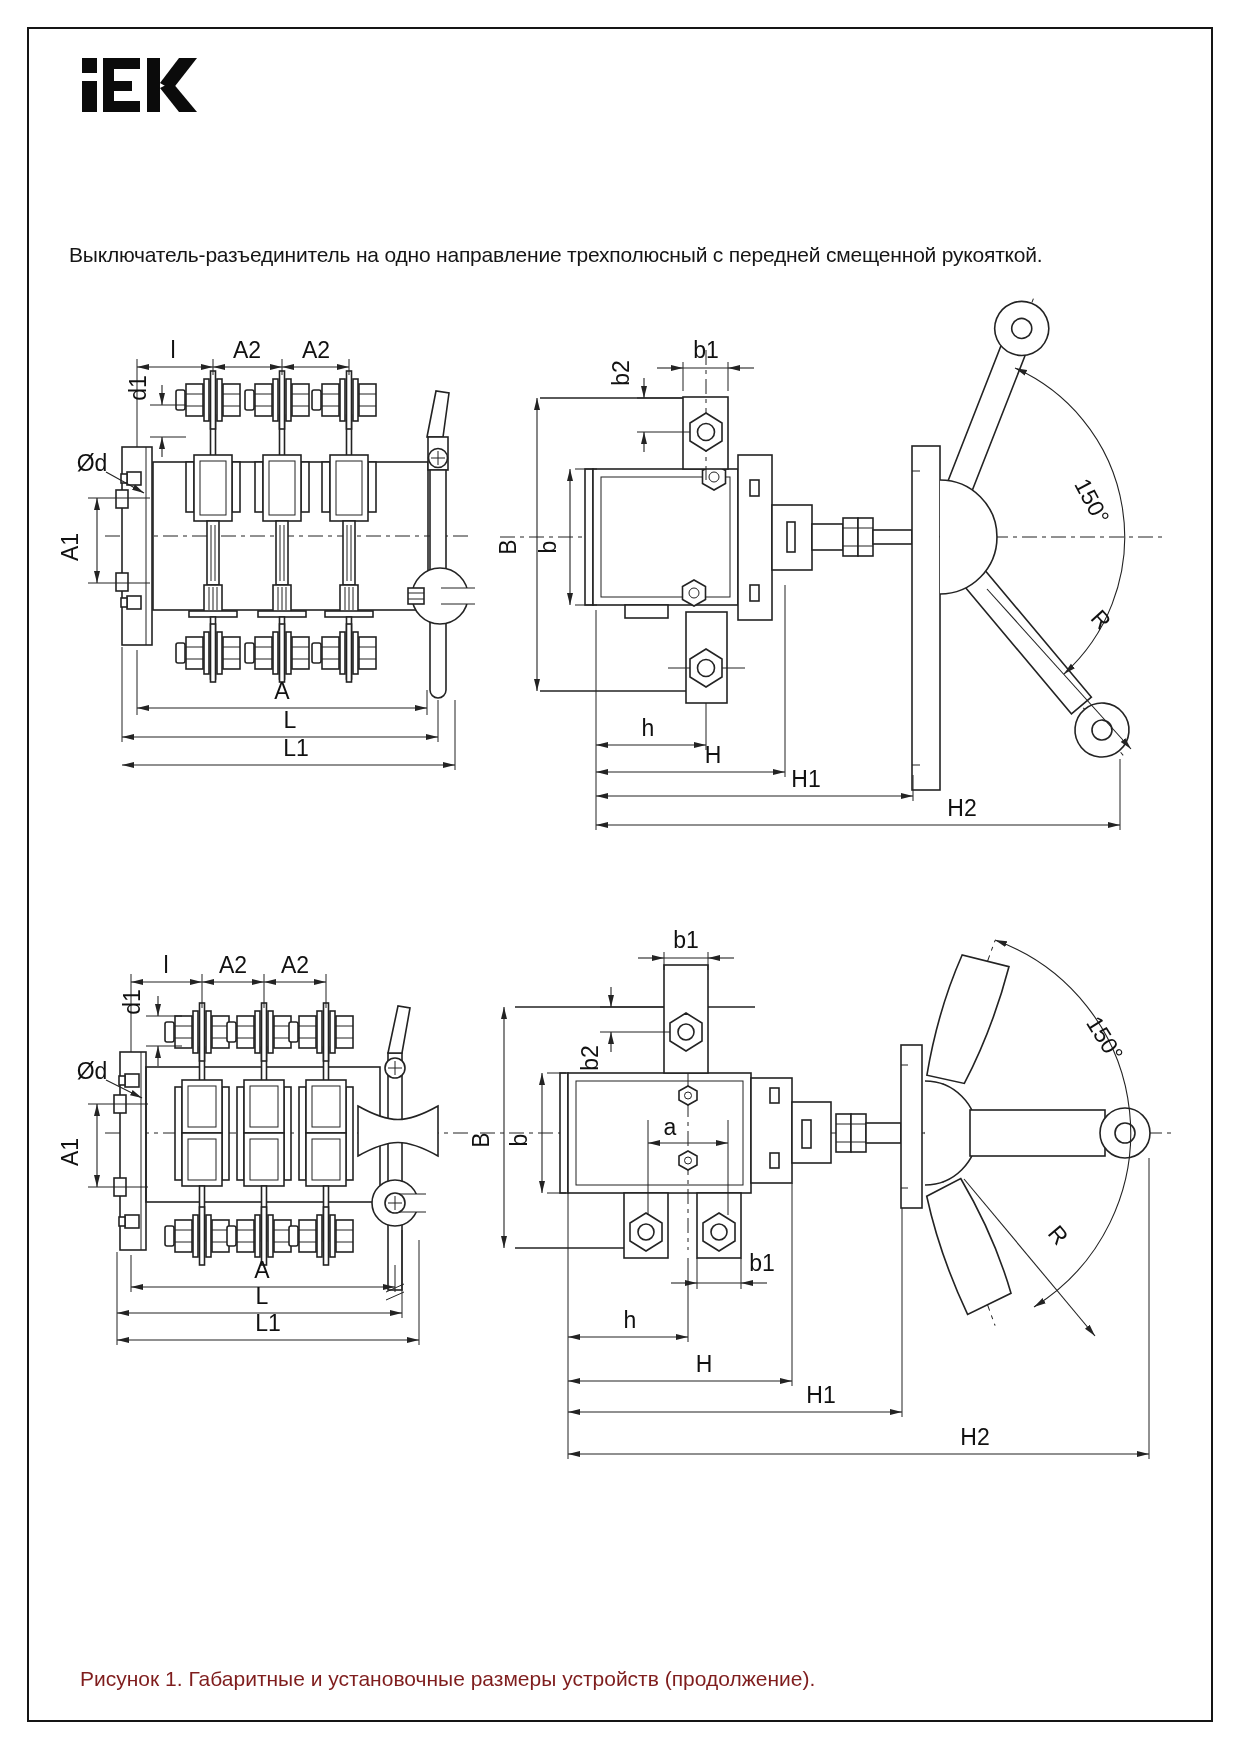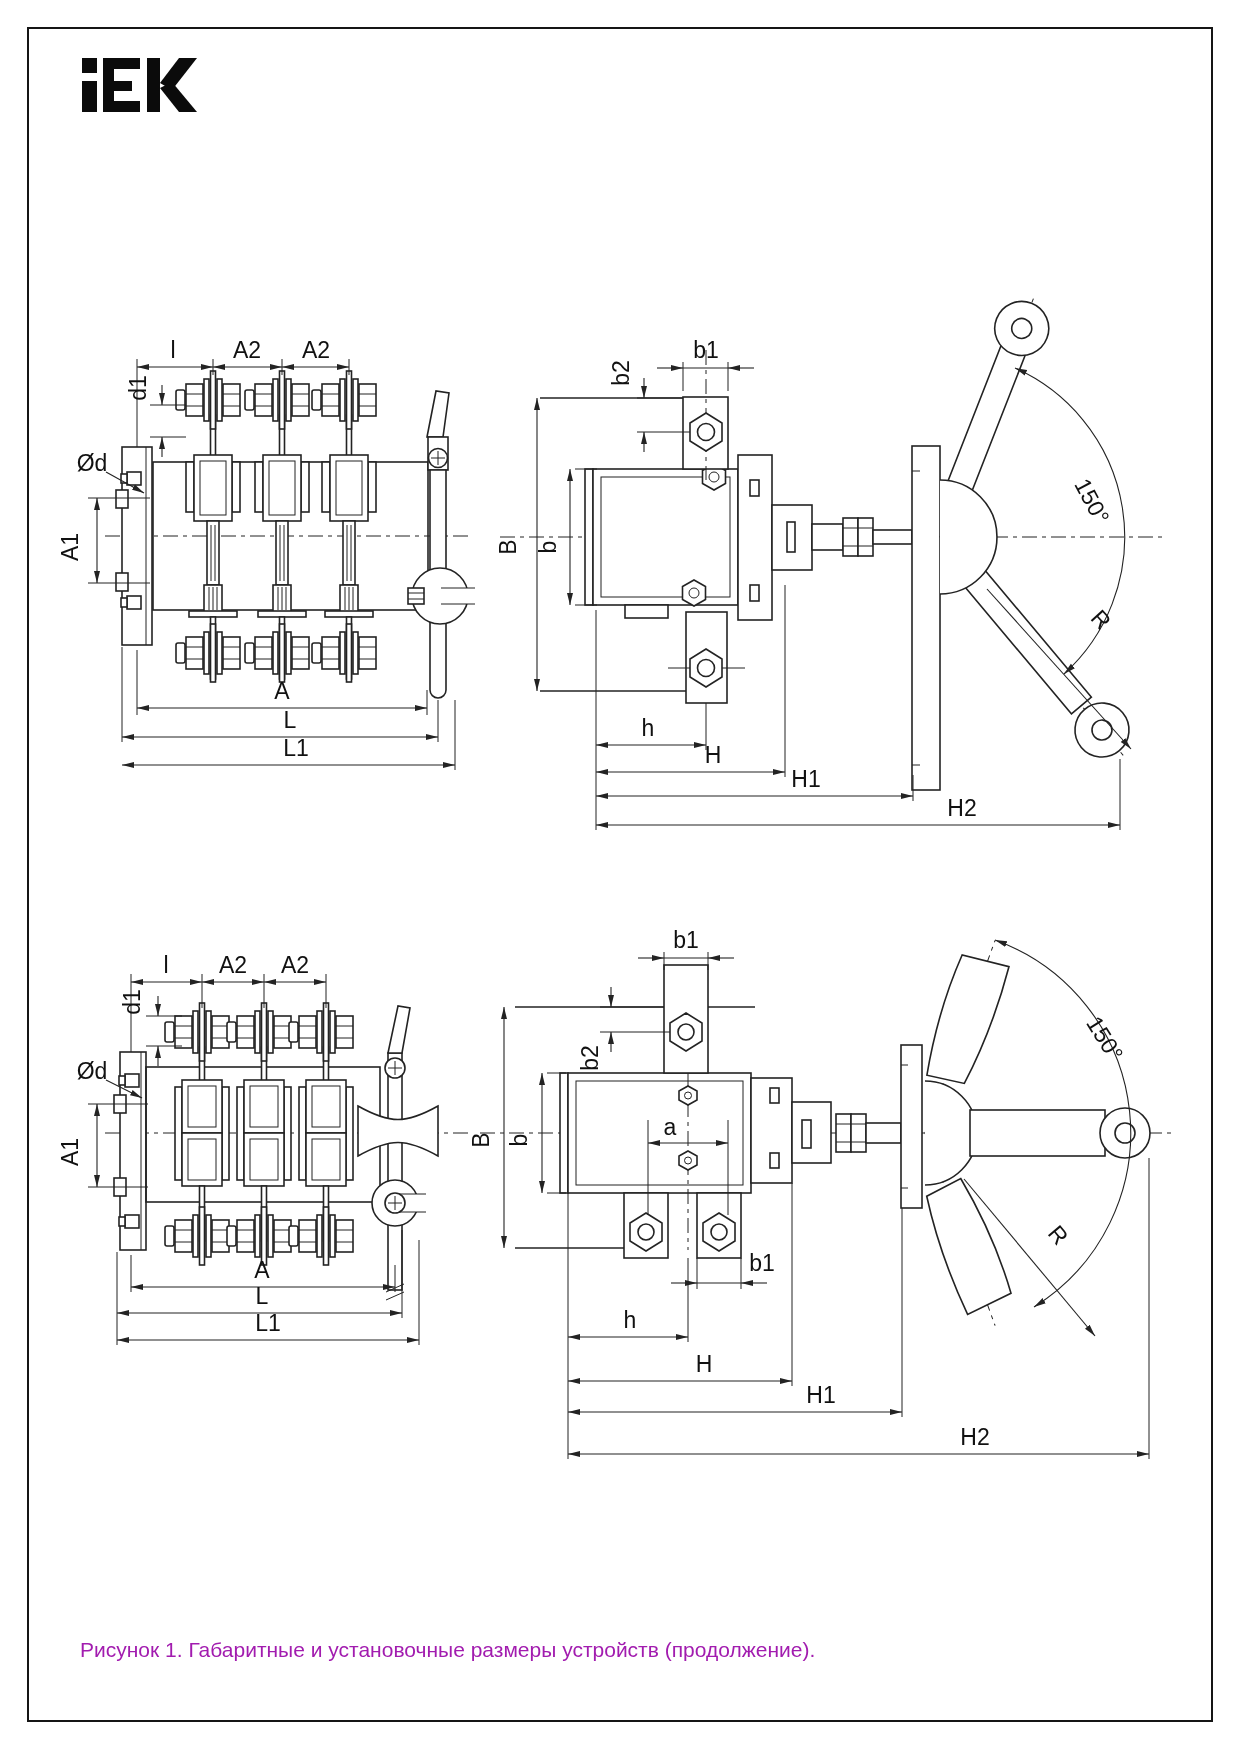--- a/index.html
+++ b/index.html
@@ -1,21 +1,21 @@
 <!DOCTYPE html>
 <html><head>
 <meta charset="utf-8">
 <style>
   html,body{margin:0;padding:0;background:#e8e8e8;}
   .page{position:relative;width:1238px;height:1747px;background:#fff;overflow:hidden;
         font-family:"Liberation Sans",sans-serif;color:#111;}
   .frame{position:absolute;left:27px;top:27px;width:1182px;height:1691px;
          border:2px solid #151515;}
   .title{position:absolute;font-size:21px;letter-spacing:-0.2px;color:#161616;white-space:nowrap;}
-  .caption{position:absolute;font-size:21px;color:#a21caf;white-space:nowrap;}
+  .caption{position:absolute;font-size:21px;color:#7f1d1d;white-space:nowrap;margin-top:29px;}
   svg{position:absolute;overflow:visible;}
   svg text{font-family:"Liberation Sans",sans-serif;font-size:23px;fill:#111;}
   .ol{fill:none;stroke:#232323;stroke-width:1.6;}
   .olf{fill:#fff;stroke:#232323;stroke-width:1.6;}
   .thn{fill:none;stroke:#232323;stroke-width:1;}
   .dim{fill:none;stroke:#232323;stroke-width:1.1;}
   .ext{fill:none;stroke:#232323;stroke-width:1;}
   .cl{fill:none;stroke:#232323;stroke-width:1;stroke-dasharray:15 5 4 5;}
   .dl{text-anchor:middle;}
 </style>
@@ -36,20 +36,21 @@
         <rect x="28" y="51" width="37" height="11"></rect>
       </g>
       <g>
         <rect x="72" y="8" width="13" height="54"></rect>
         <polygon points="85,33 104,8 122,8 97,40"></polygon>
         <polygon points="85,38 97,32 122,62 104,62"></polygon>
       </g>
     </g>
   </svg>
 
+  <div class="title" style="left:69px;top:243px">Выключатель-разъединитель на одно направление трехполюсный с передней смещенной рукояткой.</div>
 
   <svg style="left:0;top:285px" width="1238" height="556" viewBox="0 0 1238 556">
     <defs>
       <marker id="ar" markerUnits="userSpaceOnUse" markerWidth="13" markerHeight="8" refX="12" refY="4" orient="auto-start-reverse">
         <path d="M0,1 L12,4 L0,7 Z" fill="#232323"></path>
       </marker>
 
       <g id="termH">
         <rect x="-37" y="-10" width="9" height="20" rx="2" class="olf"></rect>
         <rect x="-27" y="-16" width="17" height="32" class="olf"></rect>

